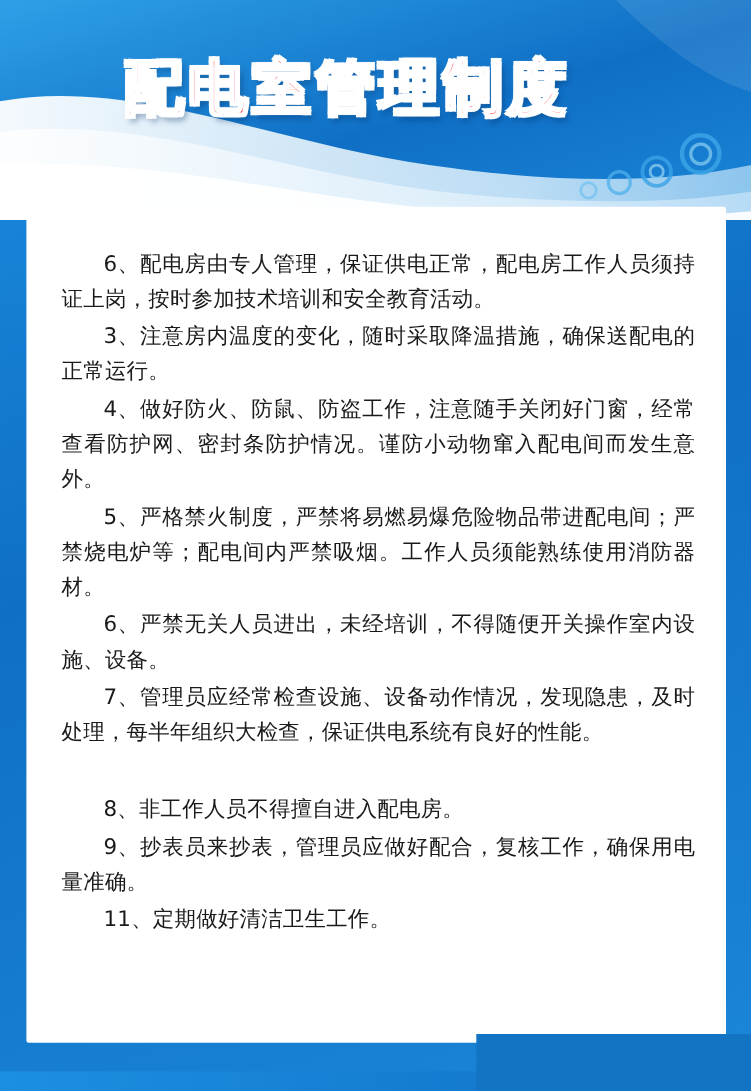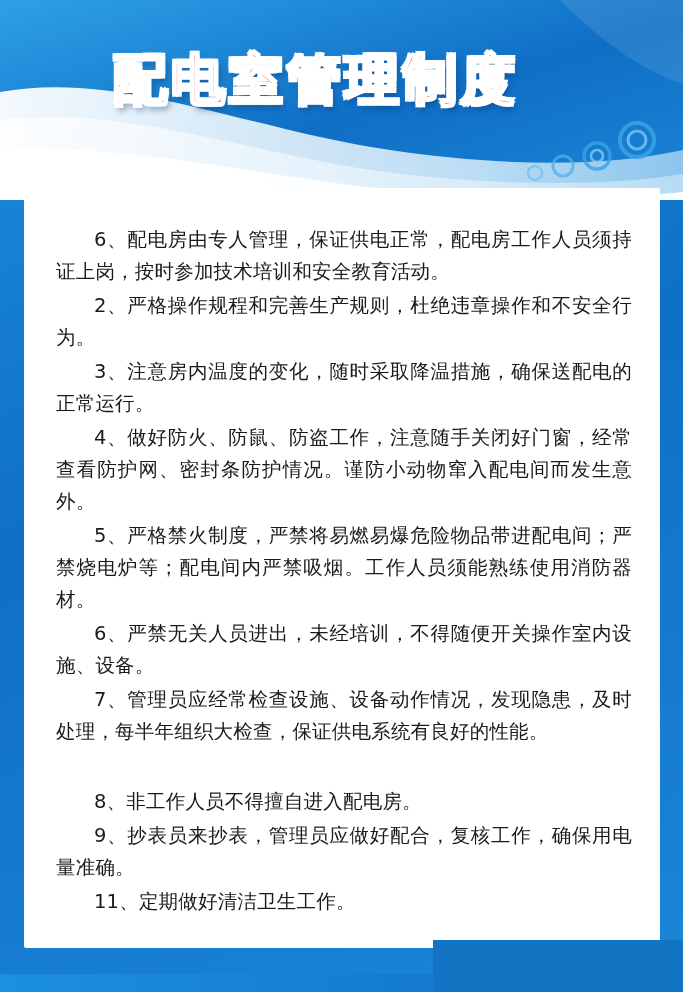--- a/index.html
+++ b/index.html
@@ -182,21 +182,20 @@
       <circle cx="100" cy="38" r="6" fill="none" stroke="#8fd0f2" stroke-width="2.5" opacity="0.75"></circle>
       <circle cx="66" cy="48" r="10" fill="none" stroke="#4fb0ea" stroke-width="3" opacity="0.75"></circle>
       <circle cx="38" cy="55" r="7" fill="none" stroke="#6ec0ee" stroke-width="2.5" opacity="0.7"></circle>
     </svg>
   </div>
 
   <div class="inner-panel"></div>
 
   <div class="content">
     <p class="rule">6、配电房由专人管理，保证供电正常，配电房工作人员须持证上岗，按时参加技术培训和安全教育活动。</p>
-    <p class="rule">2、严格操作规程和完善生产规则，杜绝违章操作和不安全行为。</p>
     <p class="rule">3、注意房内温度的变化，随时采取降温措施，确保送配电的正常运行。</p>
     <p class="rule">4、做好防火、防鼠、防盗工作，注意随手关闭好门窗，经常查看防护网、密封条防护情况。谨防小动物窜入配电间而发生意外。</p>
     <p class="rule">5、严格禁火制度，严禁将易燃易爆危险物品带进配电间；严禁烧电炉等；配电间内严禁吸烟。工作人员须能熟练使用消防器材。</p>
     <p class="rule">6、严禁无关人员进出，未经培训，不得随便开关操作室内设施、设备。</p>
     <p class="rule">7、管理员应经常检查设施、设备动作情况，发现隐患，及时处理，每半年组织大检查，保证供电系统有良好的性能。</p>
     <p class="rule gap-before">8、非工作人员不得擅自进入配电房。</p>
     <p class="rule">9、抄表员来抄表，管理员应做好配合，复核工作，确保用电量准确。</p>
     <p class="rule">11、定期做好清洁卫生工作。</p>
   </div>
 

